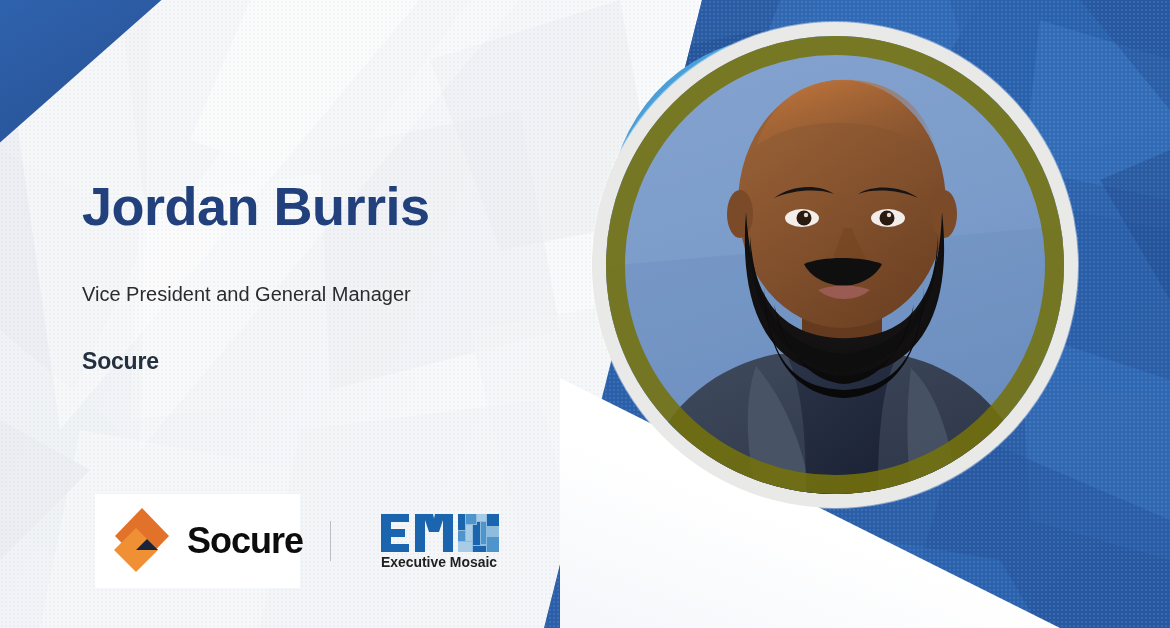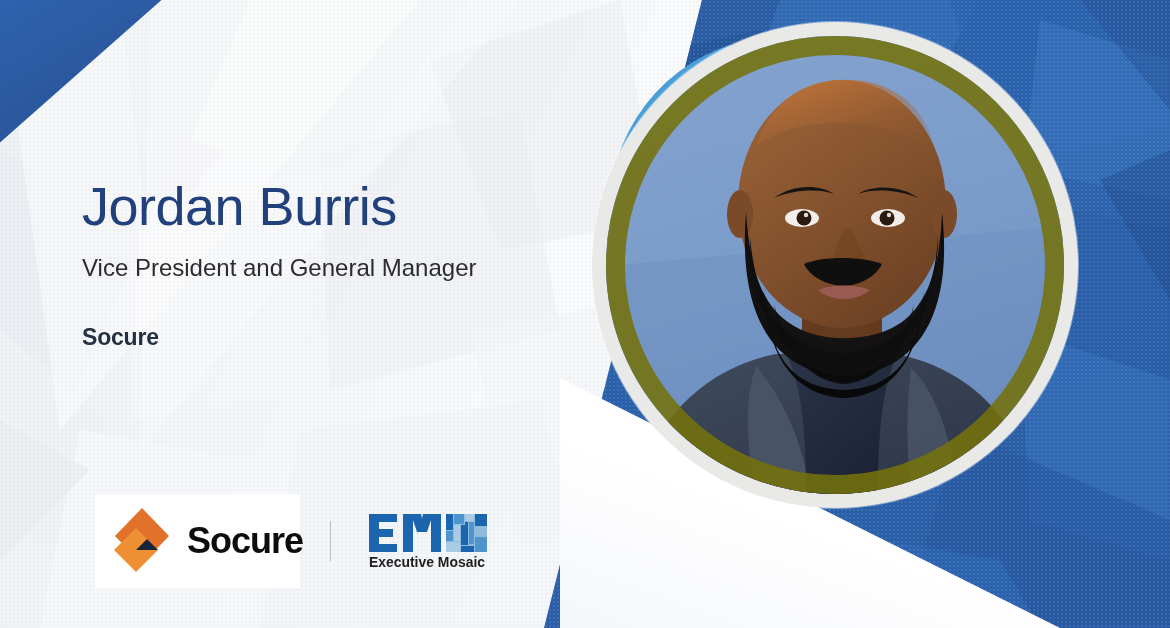--- a/index.html
+++ b/index.html
@@ -102,29 +102,29 @@
     border-radius:50%;
     border:19px solid rgba(116,114,12,.88);
     box-sizing:border-box;
     pointer-events:none;
   }
 
   
   .text-block{position:absolute;left:82px;top:178px;width:480px;}
   .person-name{
     font-size:54px;
-    font-weight:normal;
+    font-weight:bold;
     letter-spacing:-0.5px;
     color:#21407c;
     line-height:1.05;
-    margin:0 0 16px 0;
+    margin:0 0 46px 0;
     white-space:nowrap;
   }
   .person-title{
-    font-size:24px;
+    font-size:20px;
     font-weight:normal;
     color:#2c2c2e;
     line-height:1.38;
     margin:0 0 40px 0;
   }
   .person-title span{display:block;}
   .person-company{
     font-size:23px;
     font-weight:bold;
     color:#24303f;
@@ -146,21 +146,21 @@
   .socure-mark{width:62px;height:70px;flex:0 0 auto;}
   .socure-mark svg{display:block;}
   .socure-word{
     font-size:36px;font-weight:bold;color:#0d0d0d;
     letter-spacing:-1px;line-height:1;
   }
   .logo-divider{
     width:1px;height:40px;background:#b9bec6;
     margin:0 36px 0 30px;flex:0 0 auto;
   }
-  .em-logo{width:120px;flex:0 0 auto;}
+  .em-logo{width:120px;flex:0 0 auto;margin-left:12px;}
   .em-logo svg{display:block;width:100%;}
 </style>
 </head>
 <body>
 
 <div id="card">
 
   <div class="left-bg"></div>
 
   <div class="facets">

